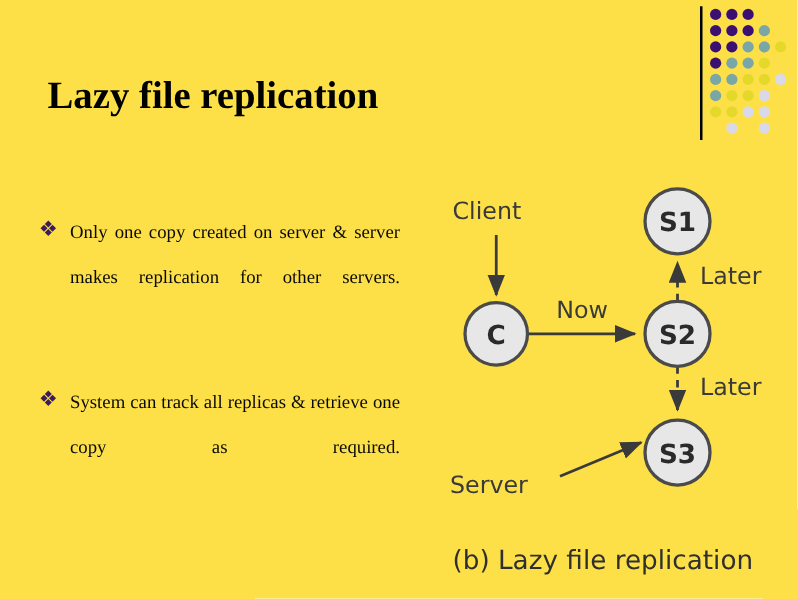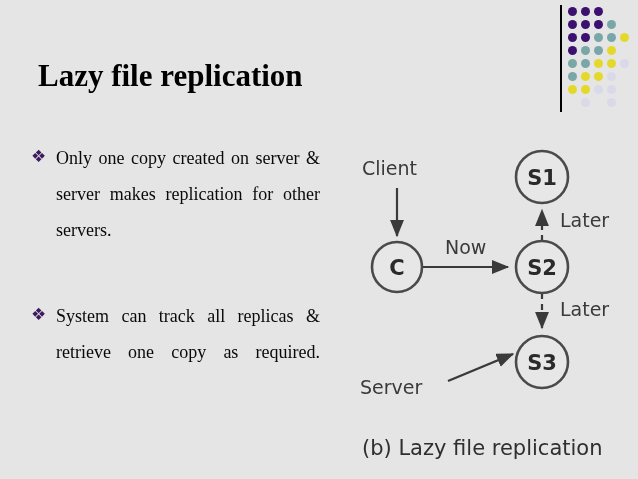--- a/index.html
+++ b/index.html
@@ -4,21 +4,21 @@
 <style>
   html, body {
     margin: 0;
     padding: 0;
     background: #ffffff;
   }
   #slide {
     position: relative;
     width: 638px;
     height: 479px;
-    background: #e5e5e5;
+    background: #fde047;
     overflow: hidden;
     font-family: "Liberation Serif", serif;
   }
 
   
   #logo {
     position: absolute;
     left: 556px;
     top: 0px;
     width: 82px;
@@ -78,26 +78,27 @@
     left: 1px;
     top: 2px;
     font-size: 17px;
     line-height: 28px;
     color: #3b1a5e;
     font-family: "DejaVu Sans", sans-serif;
   }
   .bullet-text {
     display: block;
     font-family: "Liberation Serif", serif;
-    font-size: 18px;
+    font-size: 15px;
     line-height: 36px;
     color: #0a0a0a;
     text-align: justify;
     text-justify: inter-word;
     hyphens: none;
+    margin-top: 28px;
   }
   .bullet-text::after {
     content: "";
     display: inline-block;
     width: 100%;
   }
 
   
   #diagram {
     position: absolute;

